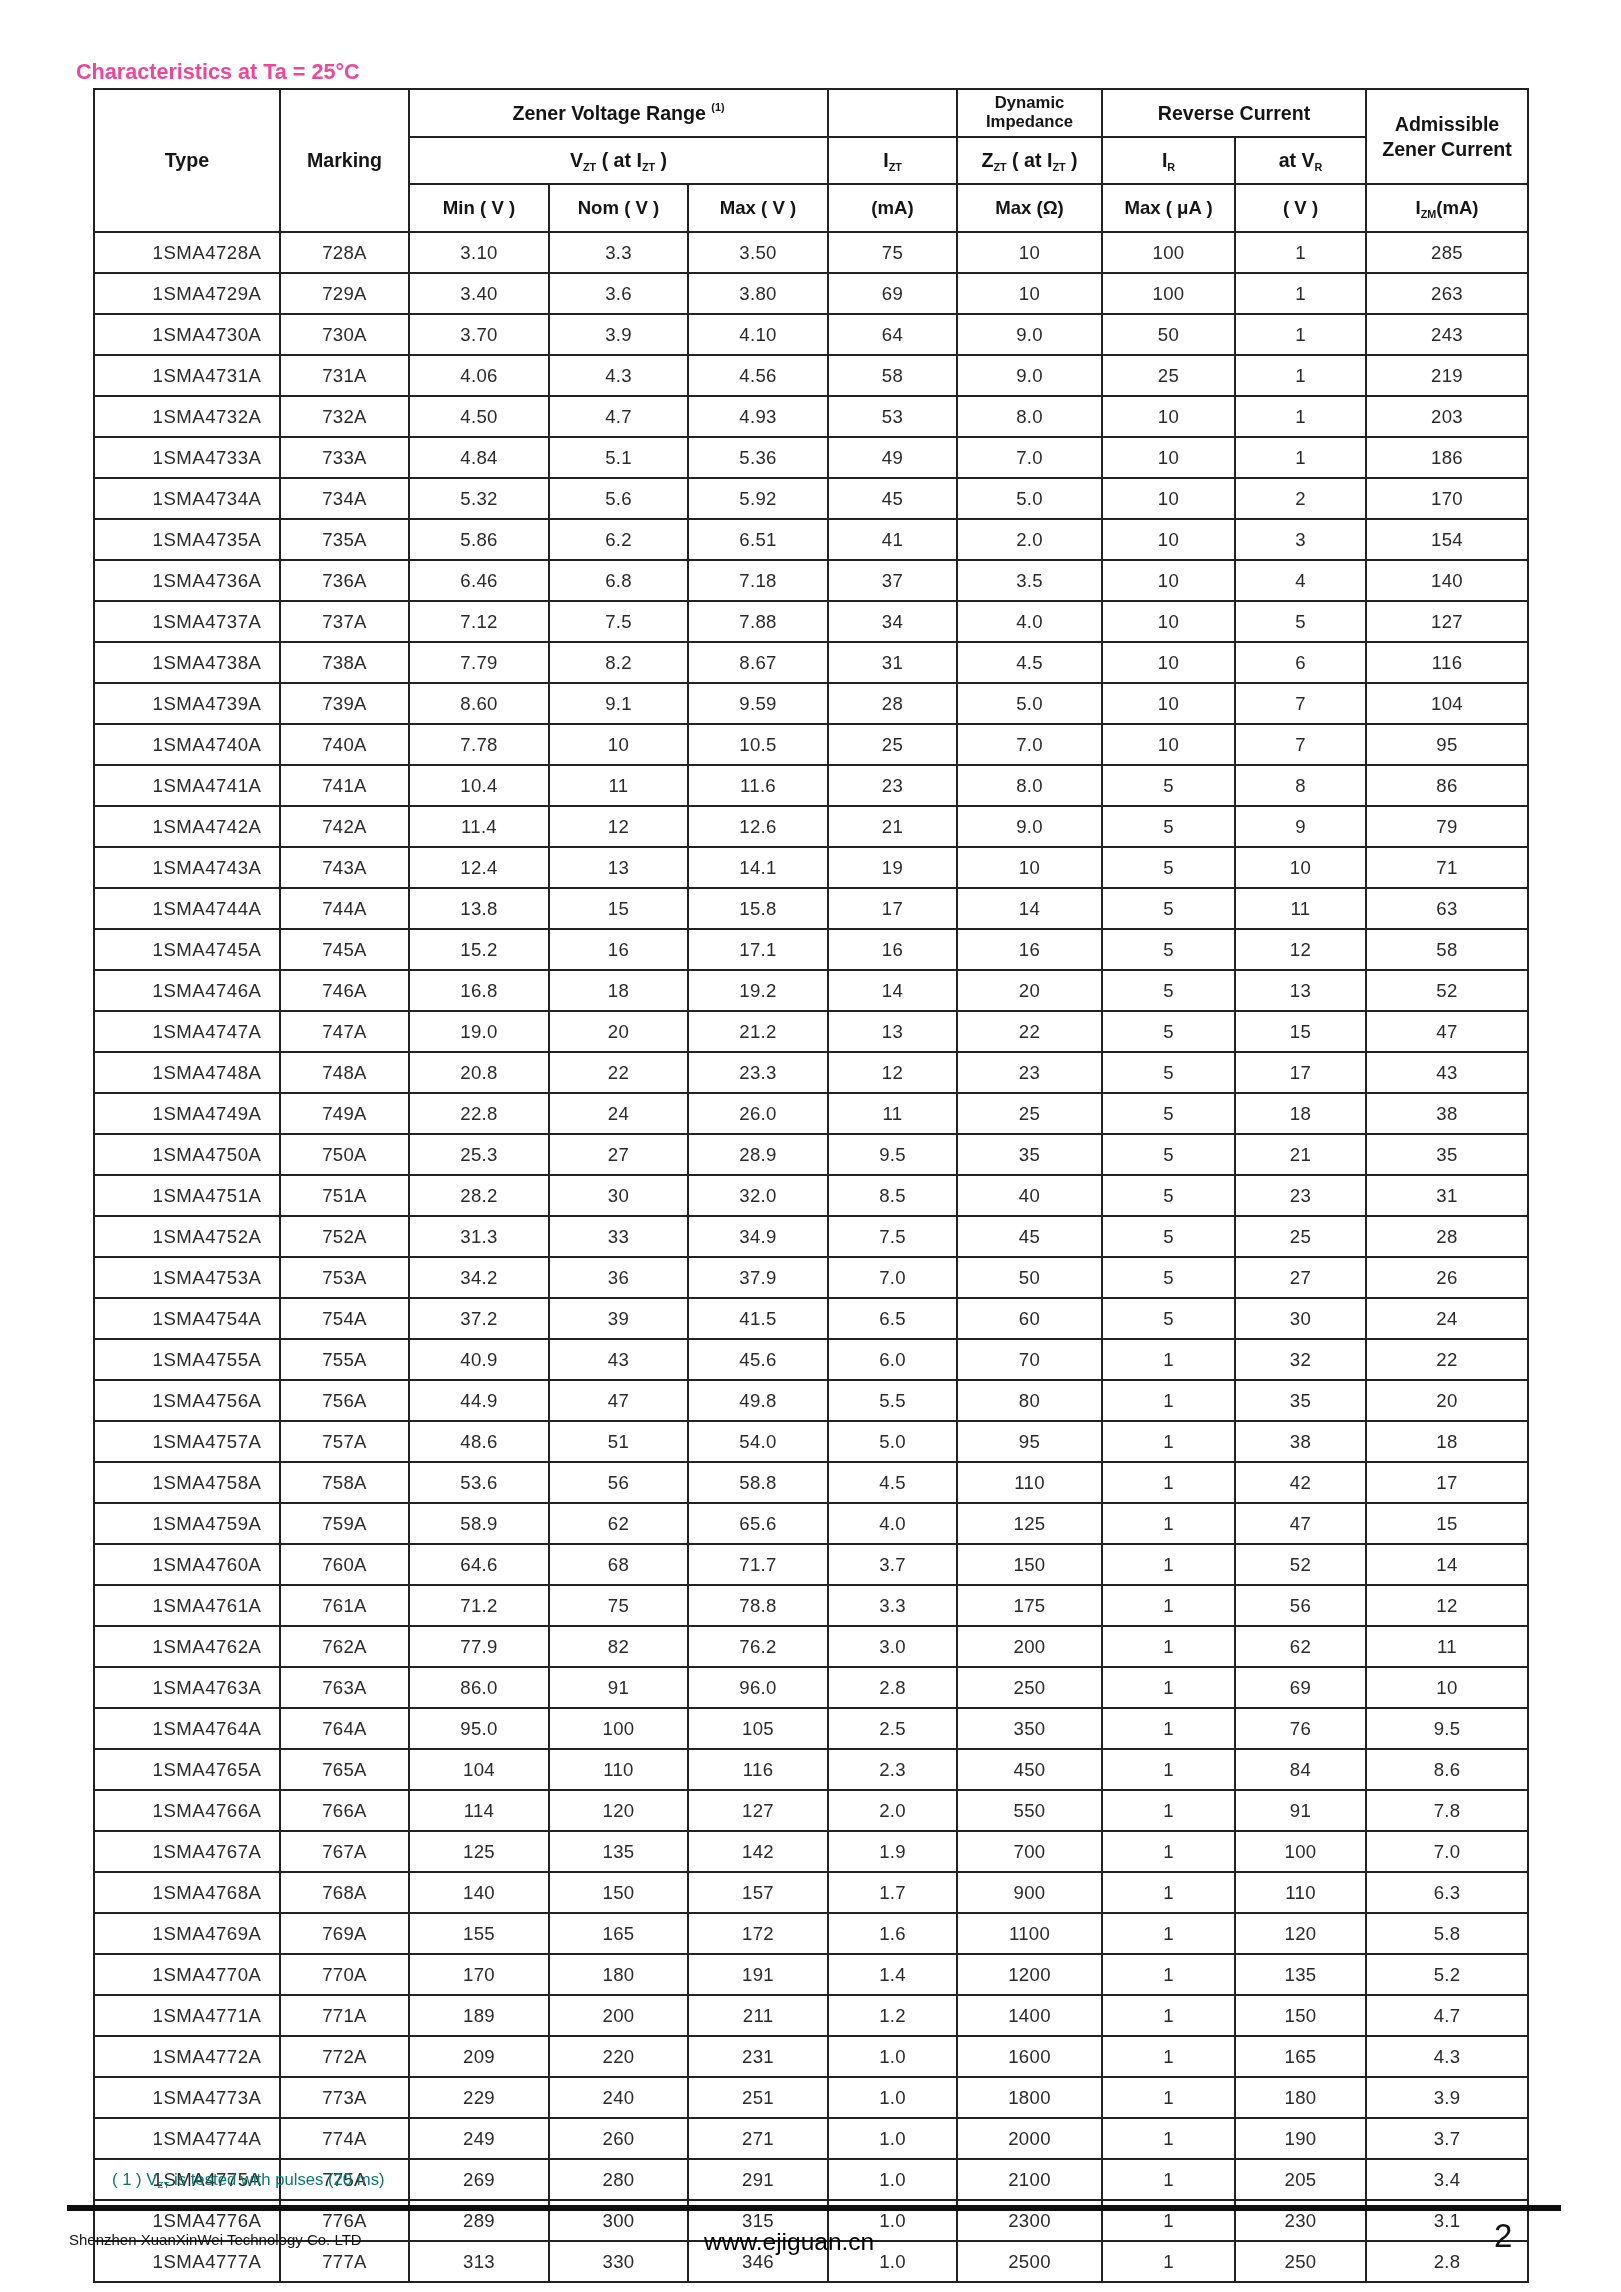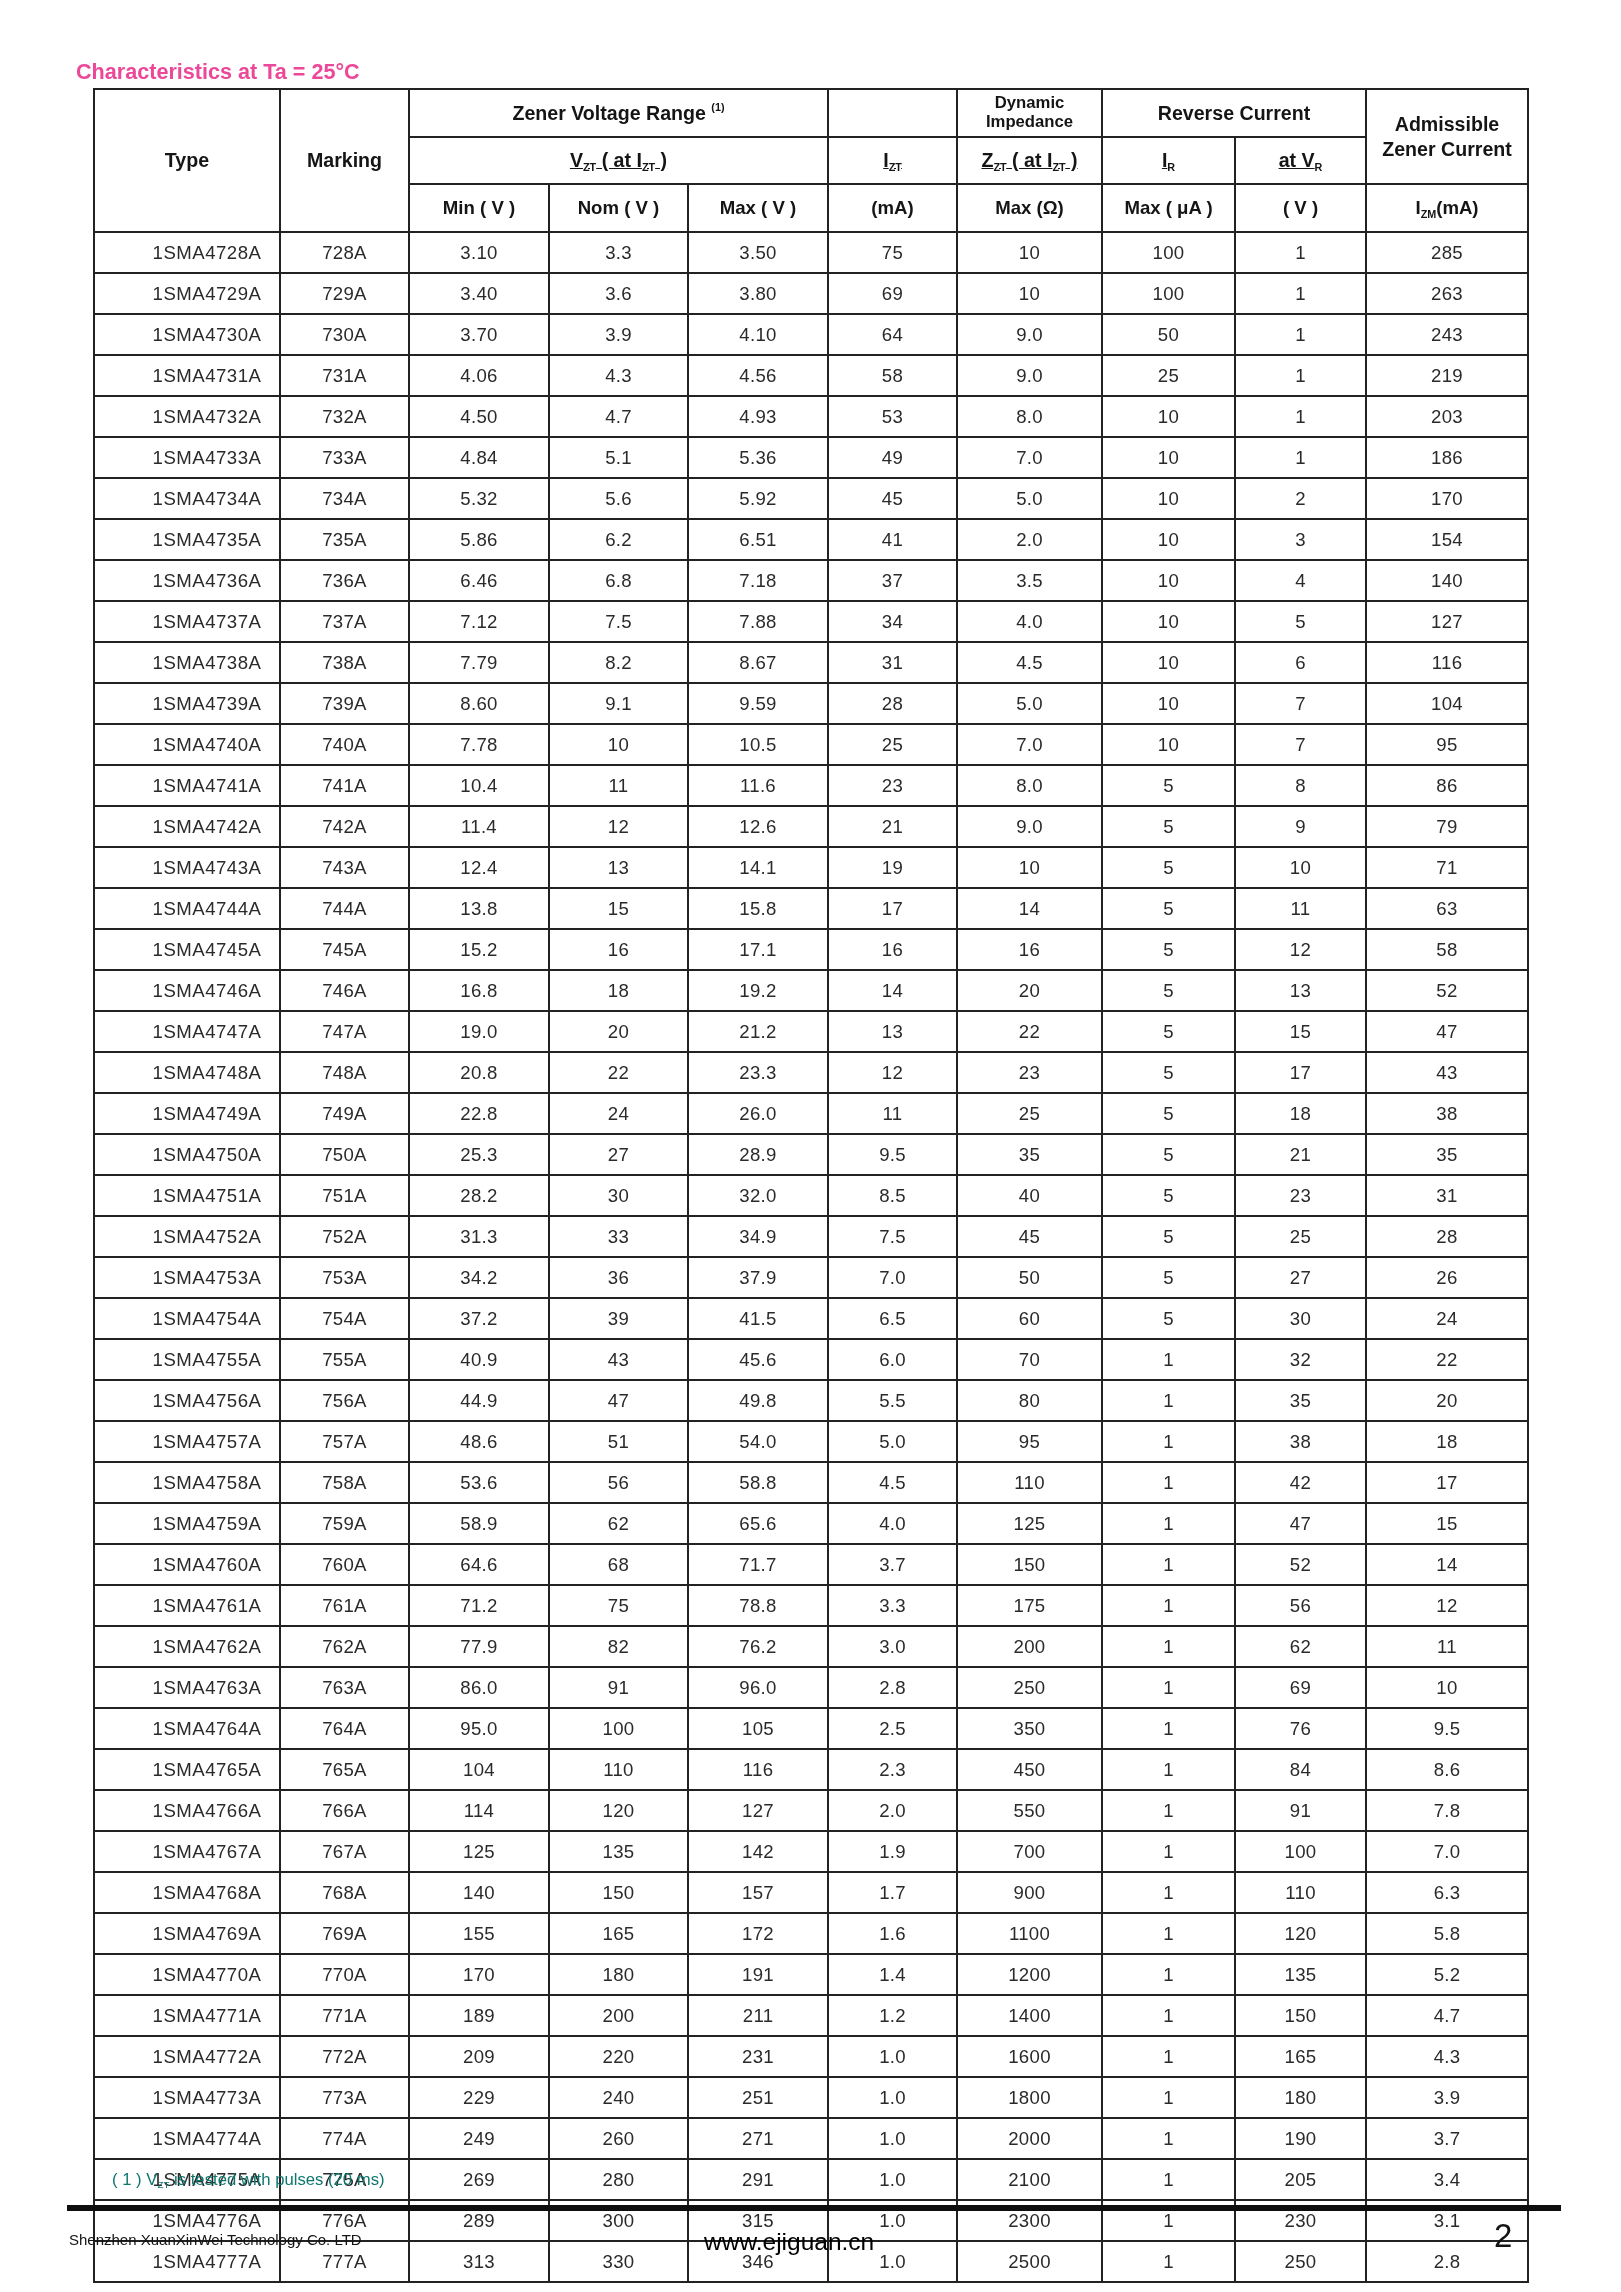--- a/index.html
+++ b/index.html
@@ -16,21 +16,21 @@
     position:absolute; left:93px; top:88px; width:1436px;
     border-collapse:collapse; table-layout:fixed;
     border:2.9px solid #161616; background:#fff;
   }
   table.spec th, table.spec td {
     border:2px solid #222; text-align:center; vertical-align:middle;
     padding:0; overflow:hidden;
   }
   thead th { font-size:19.6px; font-weight:bold; color:#151515; }
   thead tr.hrow1 th { height:46px; }
-  thead tr.hrow2 th { height:45px;text-decoration:underline; }
+  thead tr.hrow2 th { height:45px; }
   thead tr.hrow3 th { height:46px; font-size:18.6px; }
   th.two-line-sm { font-size:16.7px; line-height:18.6px; font-weight:bold; }
   th.two-line { font-size:19.6px; line-height:24.5px; }
   thead sub { font-size:10.8px; font-weight:bold; vertical-align:-3.9px; letter-spacing:0; }
   sup.fnref { font-size:10.8px; font-weight:bold; vertical-align:8.8px; }
   tbody td { height:39px; font-size:18.6px; font-weight:normal; color:#2a2a2a; letter-spacing:0.3px; }
   tbody td.c0 { letter-spacing:0.5px;padding-left:40px; }
   .footnote {
     position:absolute; left:112px; top:2170px; font-size:16.7px; color:#0f766e;text-align:right;
   }

